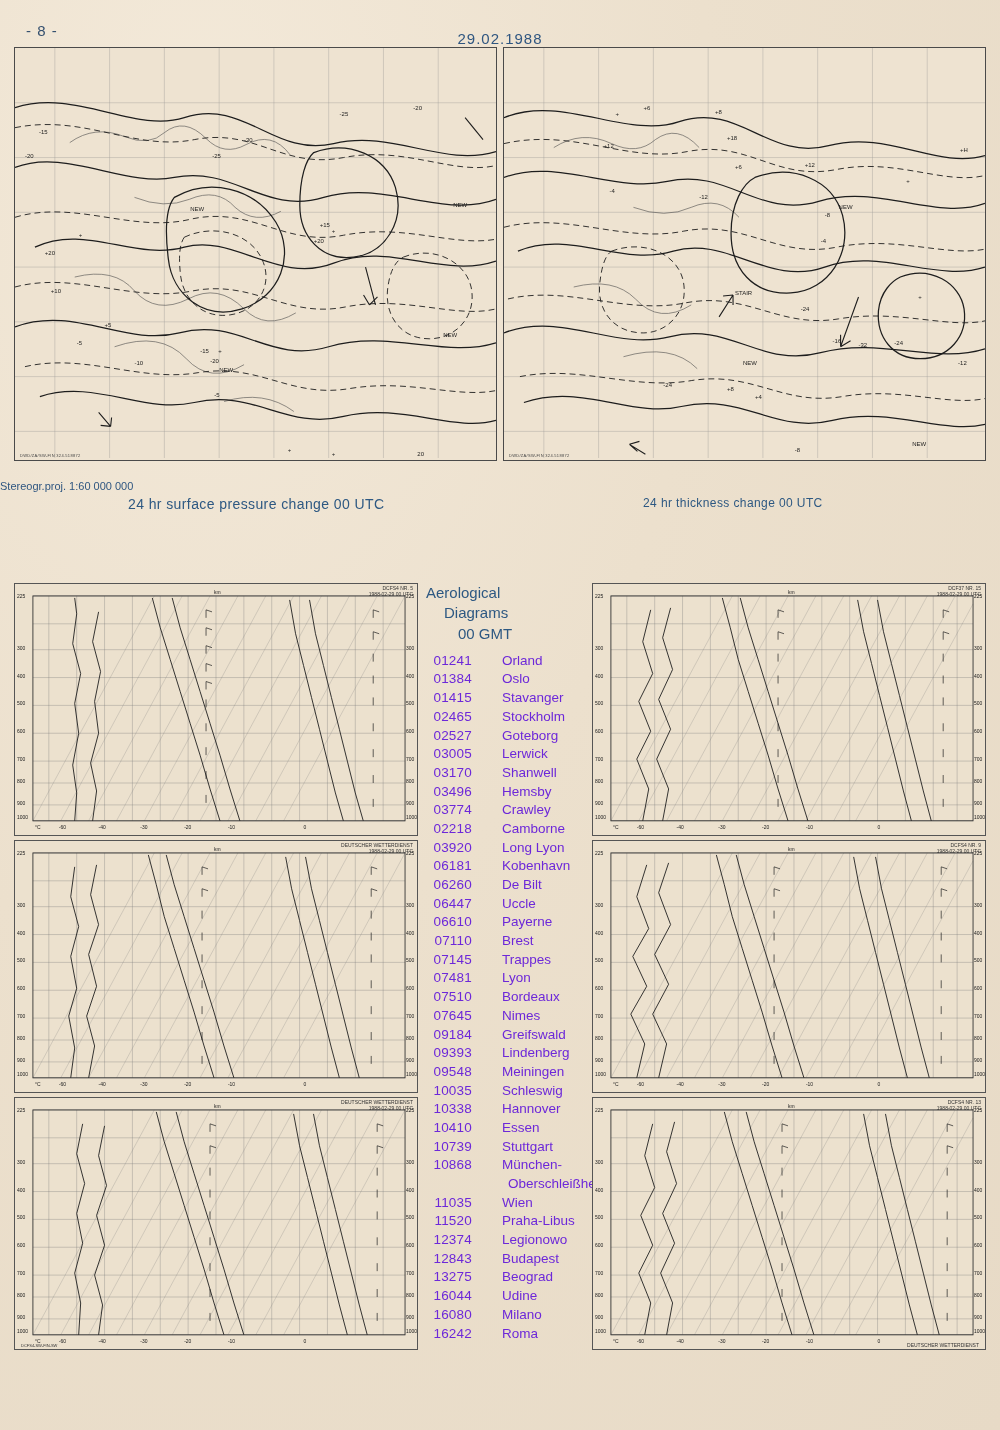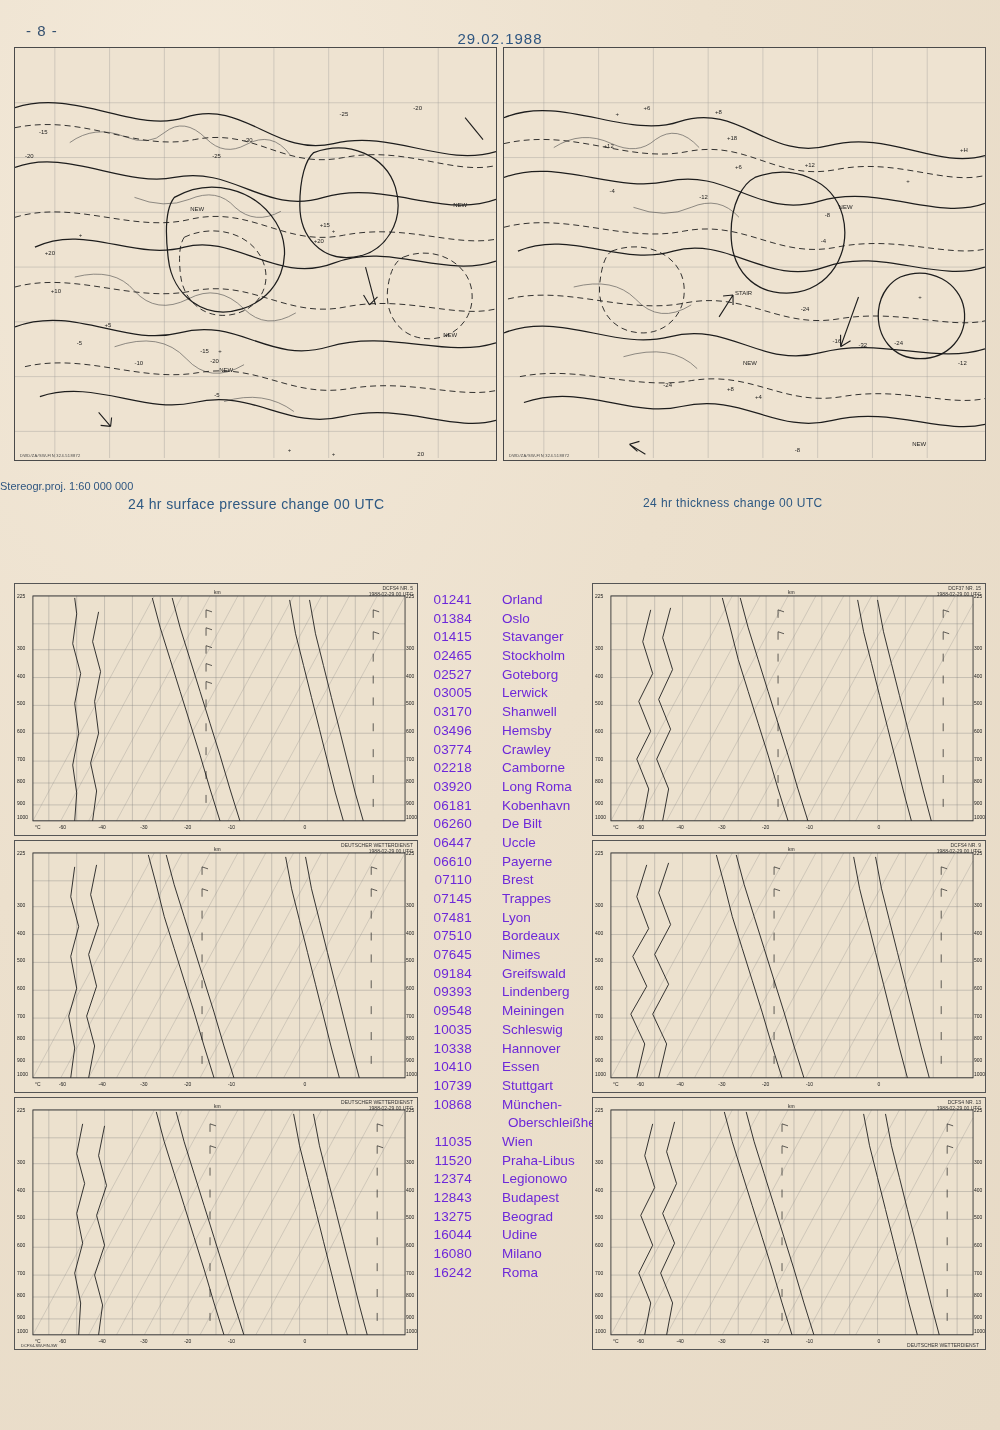--- a/index.html
+++ b/index.html
@@ -429,20 +429,25 @@
     <div class="diag-head">
       <span>DEUTSCHER WETTERDIENST</span><br>
       <span>1988-02-29</span>
       <span>00 UTC</span>
     </div>
     <div class="diag-foot-l">DCFS4-SW-FIN-SW</div>
   </div>
 </div>
 
 <div class="station-panel">
+  <div class="ap-title">
+    <span>Aerological</span>
+    <span class="l2">Diagrams</span>
+    <span class="l3">00 GMT</span>
+  </div>
 
   <div class="station-list">
     <div class="station-row">
         <span class="st-id">01241</span>
         <span class="st-name">Orland</span>
       </div>
     <div class="station-row">
         <span class="st-id">01384</span>
         <span class="st-name">Oslo</span>
       </div>
@@ -473,21 +478,21 @@
     <div class="station-row">
         <span class="st-id">03774</span>
         <span class="st-name">Crawley</span>
       </div>
     <div class="station-row">
         <span class="st-id">02218</span>
         <span class="st-name">Camborne</span>
       </div>
     <div class="station-row">
         <span class="st-id">03920</span>
-        <span class="st-name">Long Roma</span>
+        <span class="st-name">Long Lyon</span>
       </div>
     <div class="station-row">
         <span class="st-id">06181</span>
         <span class="st-name">Kobenhavn</span>
       </div>
     <div class="station-row">
         <span class="st-id">06260</span>
         <span class="st-name">De Bilt</span>
       </div>
     <div class="station-row">

